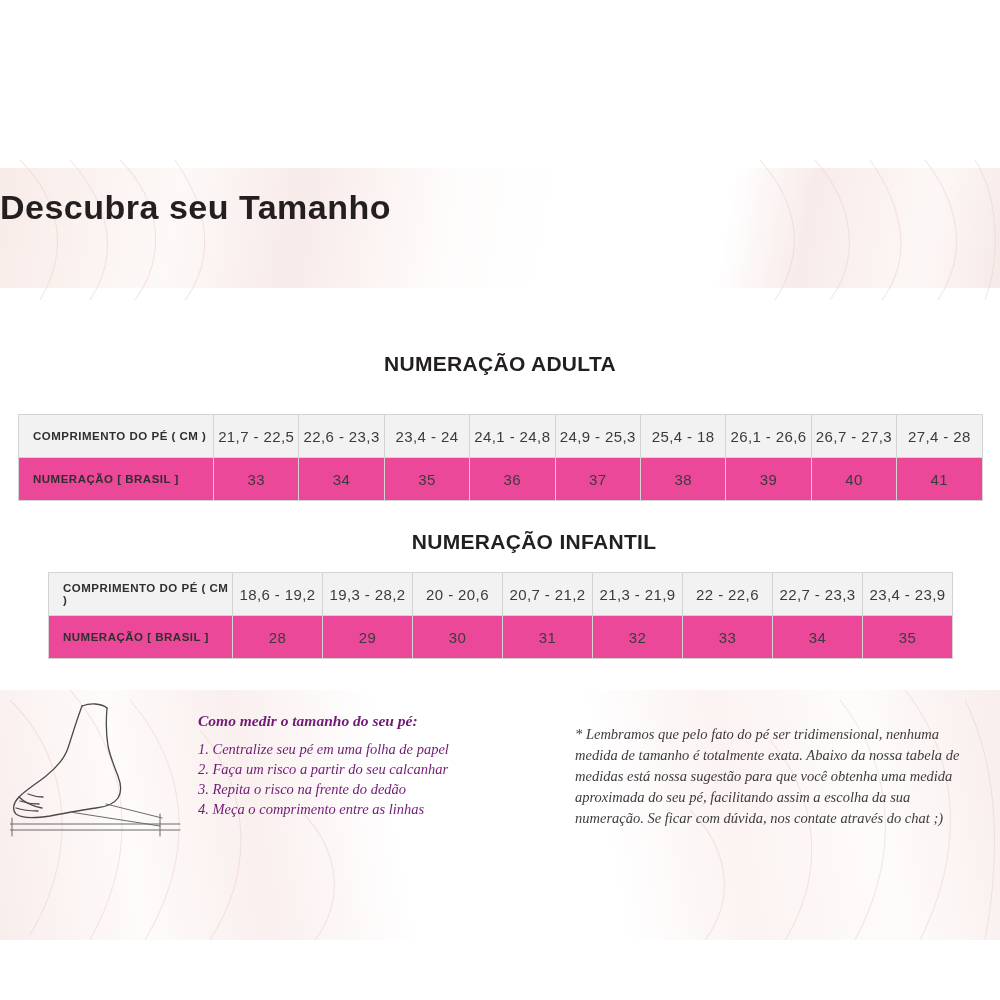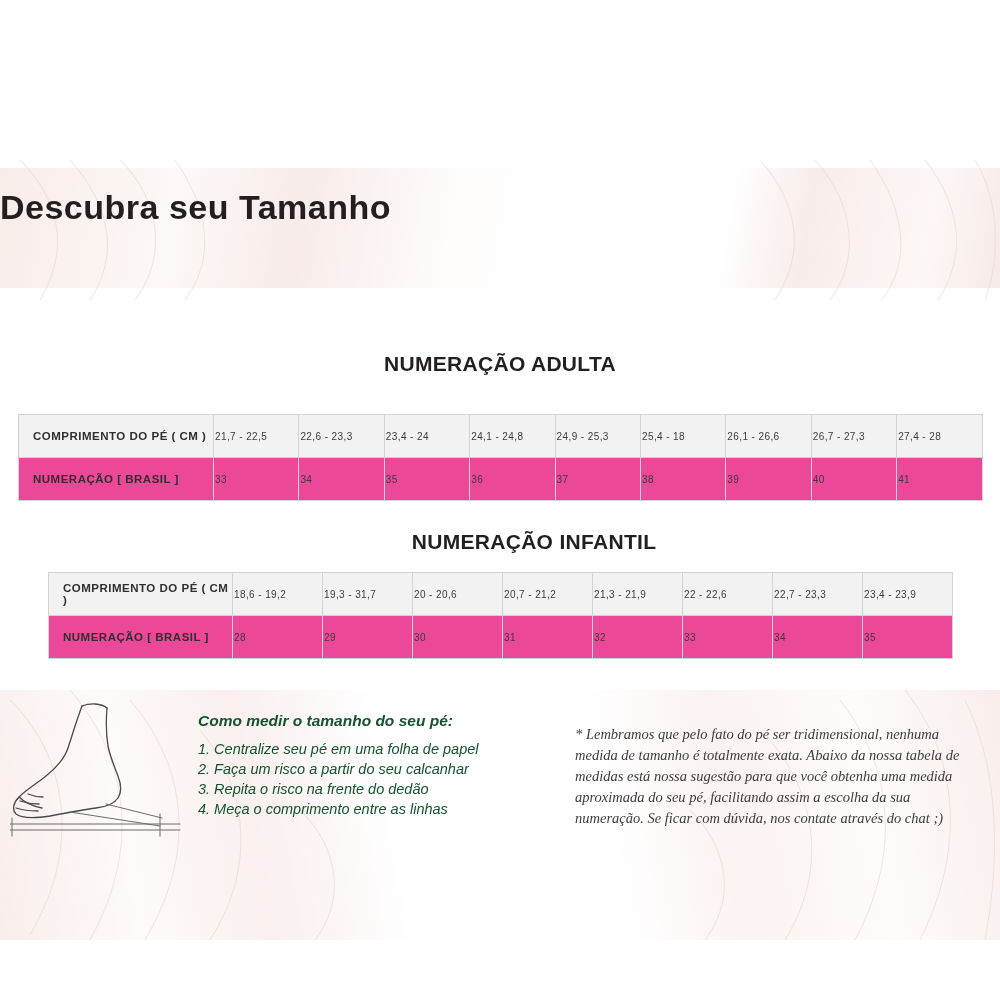--- a/index.html
+++ b/index.html
@@ -73,22 +73,22 @@
   .section-title.kids  { position: absolute; top: 530px; left: 0; padding-left: 34px; }
 
   table.size-table {
     position: absolute;
     border-collapse: collapse;
     table-layout: fixed;
   }
   table.size-table td {
     border: 1px solid #d3d3d3;
     height: 40px;
-    font-size: 10px;
-    text-align: left;
+    font-size: 15px;
+    text-align: center;
     vertical-align: middle;
     color: #3b3b3b;
     letter-spacing: 0.4px;
   }
   table.size-table td.rowhead {
     font-weight: bold;
     text-align: left;
     padding-left: 14px;
     letter-spacing: 0.5px;
     font-size: 11.5px;
@@ -112,22 +112,22 @@
     left: 10px;
     width: 180px;
     height: 140px;
   }
 
   .howto {
     position: absolute;
     top: 712px;
     left: 198px;
     width: 330px;
-    font-family: Liberation Sans, sans-serif;
-    color: #14532d;
+    font-family: Liberation Serif, serif;
+    color: #701a75;
   }
   .howto-title {
     font-weight: bold;
     font-style: italic;
     font-size: 15.5px;
     margin-bottom: 9px;
   }
   .howto-step {
     font-style: italic;
     font-size: 14.5px;
@@ -225,21 +225,21 @@
 
   <table class="size-table" id="kids-table">
     <colgroup>
       <col style="width:184px">
       <col span="8" style="width:90px">
     </colgroup>
     <tbody>
       <tr class="shaded">
         <td class="rowhead">COMPRIMENTO DO PÉ ( CM )</td>
         <td>18,6 - 19,2</td>
-        <td>19,3 - 31,7</td>
+        <td>19,3 - 28,2</td>
         <td>20 - 20,6</td>
         <td>20,7 - 21,2</td>
         <td>21,3 - 21,9</td>
         <td>22 - 22,6</td>
         <td>22,7 - 23,3</td>
         <td>23,4 - 23,9</td>
       </tr>
       <tr class="plain">
         <td class="rowhead">NUMERAÇÃO [ BRASIL ]</td>
         <td>28</td>

